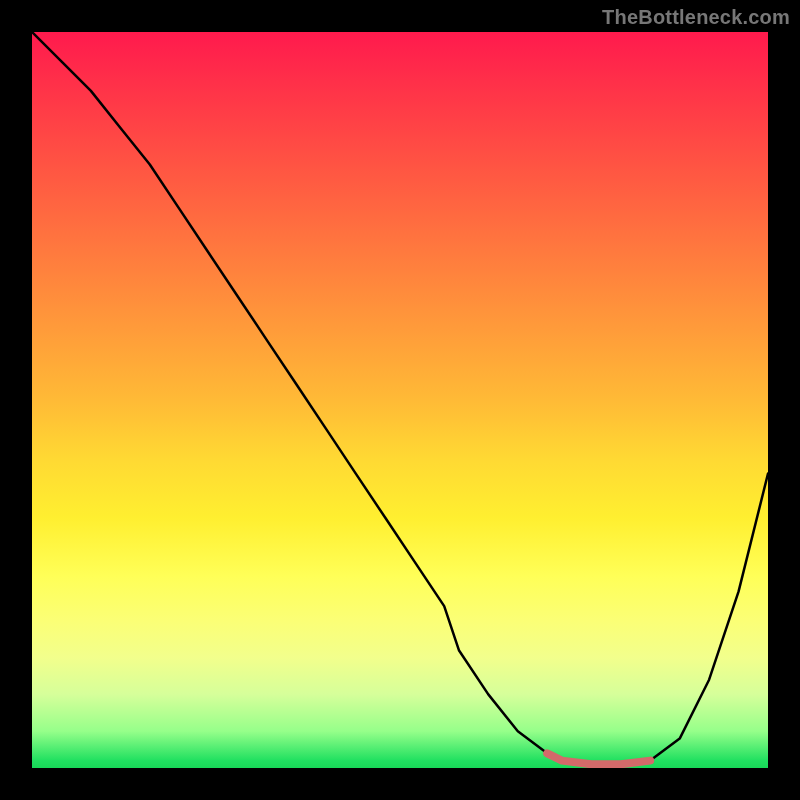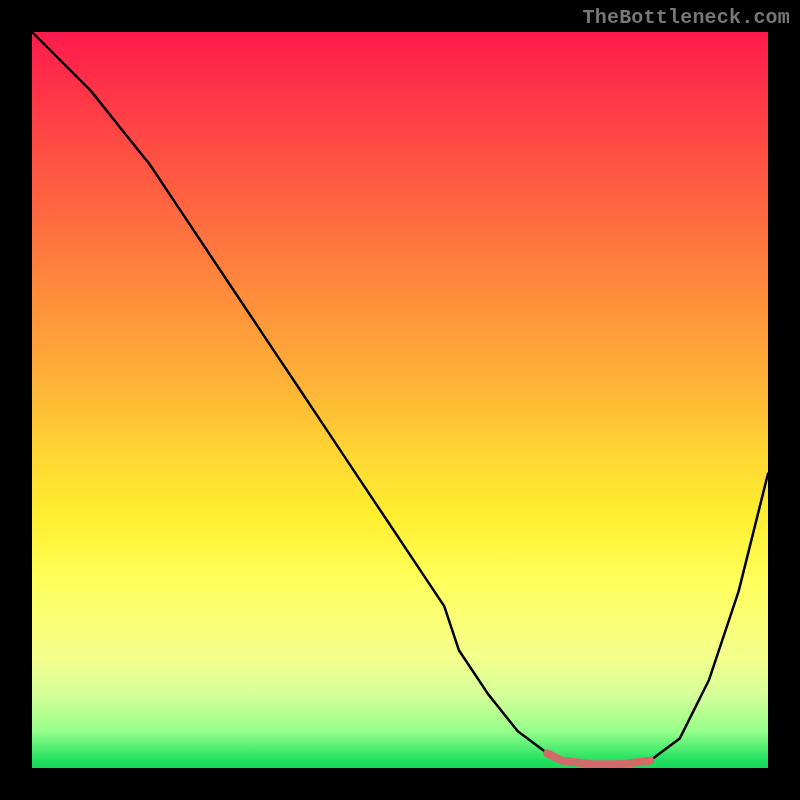--- a/index.html
+++ b/index.html
@@ -39,21 +39,21 @@
       #d6ff9a 90%,
       #96ff8a 95%,
       #20e060 99%,
       #18d858 100%
     );
   }
   .watermark {
     position: absolute;
     top: 6px;
     right: 10px;
-    font-family: Liberation Mono, monospace;
+    font-family: Liberation Sans, sans-serif;
     font-size: 20px;
     font-weight: 600;
     color: #777;
     letter-spacing: 0.2px;
   }
   svg.curve {
     position: absolute;
     left: 0;
     top: 0;
     width: 736px;

